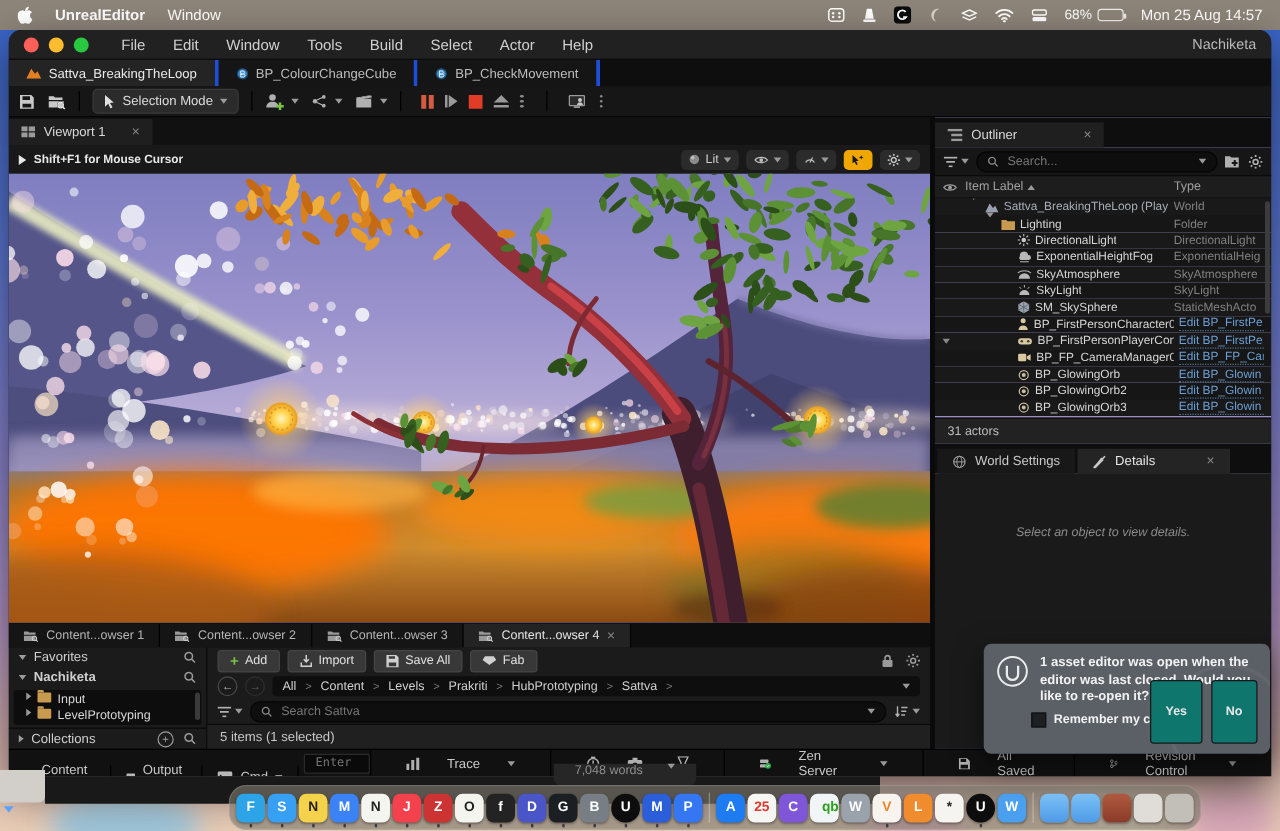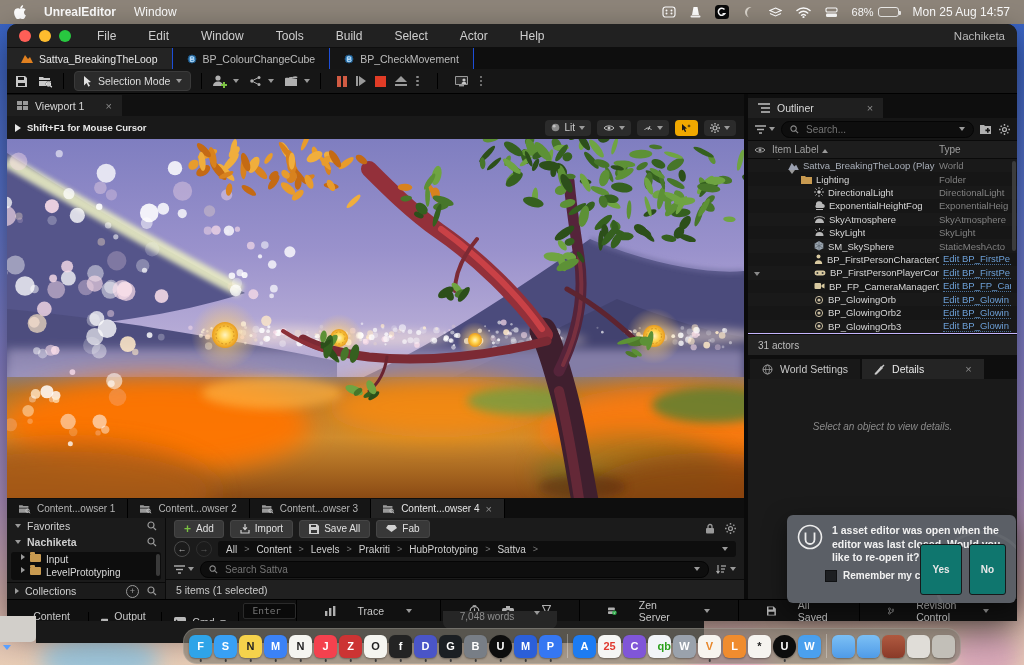--- a/index.html
+++ b/index.html
@@ -17,27 +17,27 @@
   #menubar svg{display:block;}
   .batt{display:flex;align-items:center;gap:4px;font-size:11px;}
   .battcase{width:21px;height:10px;border:1px solid rgba(255,255,255,.85);border-radius:3px;padding:1px;box-sizing:border-box;position:relative;}
   .battfill{height:100%;width:68%;background:#fff;border-radius:1px;}
   .battcap{position:absolute;right:-3px;top:3px;width:2px;height:4px;background:rgba(255,255,255,.85);border-radius:0 1px 1px 0;}
   
   #uewin{position:absolute;left:7px;top:24px;width:1010px;height:597px;background:#161616;
     border-radius:10px 10px 0 0;box-shadow:0 12px 34px rgba(0,0,0,.55);display:flex;flex-direction:column;overflow:hidden;}
   #titlebar{height:23px;background:#212121;display:flex;align-items:center;padding:0 12px;gap:8px;flex:none;}
   .tl{width:12px;height:12px;border-radius:50%;}
-  #tmenus{display:flex;gap:32px;margin-left:18px;color:#cfcfcf;font-size:12px;}
+  #tmenus{display:flex;gap:22px;margin-left:18px;color:#cfcfcf;font-size:12px;}
   #tmenus span{cursor:default;}
   #tbuser{margin-left:auto;color:#b9b9b9;font-size:11.5px;}
   
   #atabs{height:22px;background:#0e0e0e;display:flex;align-items:flex-end;flex:none;}
   .atab{height:21px;display:flex;align-items:center;gap:6px;padding:0 14px;font-size:10.5px;color:#bdbdbd;
-    border-right:1px solid #1d4ed8;background:#151515;}
+    border-right:3px solid #1d4ed8;background:#151515;}
   .atab.active{background:#242424;color:#e8e8e8;}
   
   #toolbar{height:24px;background:#161616;border-bottom:1px solid #000;display:flex;align-items:center;
     padding:0 8px;gap:10px;flex:none;color:#c8c8c8;}
   .tbtn{display:flex;align-items:center;gap:5px;}
   .selmode{background:#2b2b2b;border:1px solid #3a3a3a;border-radius:4px;height:18px;display:flex;align-items:center;gap:6px;padding:0 8px;font-size:10.5px;color:#dcdcdc;}
   .cv{width:0;height:0;border-left:3.5px solid transparent;border-right:3.5px solid transparent;border-top:4px solid #9a9a9a;display:inline-block;}
   .sep{width:1px;height:16px;background:#000;}
   .playgrp{display:flex;align-items:center;gap:9px;margin-left:6px;}
   .pause{display:flex;gap:2.5px;}

